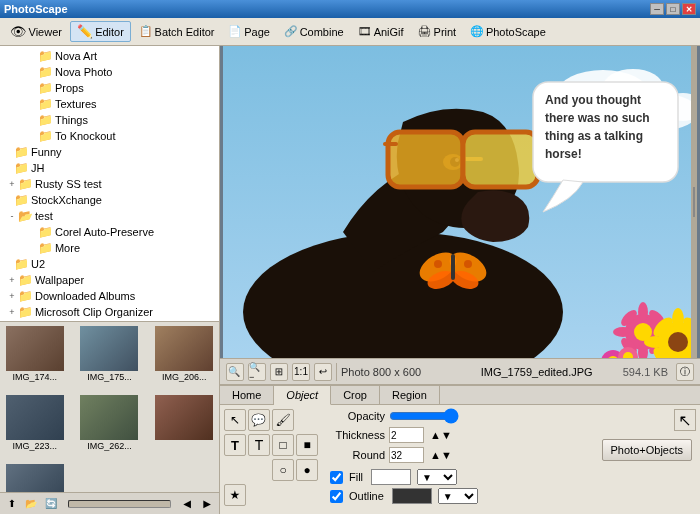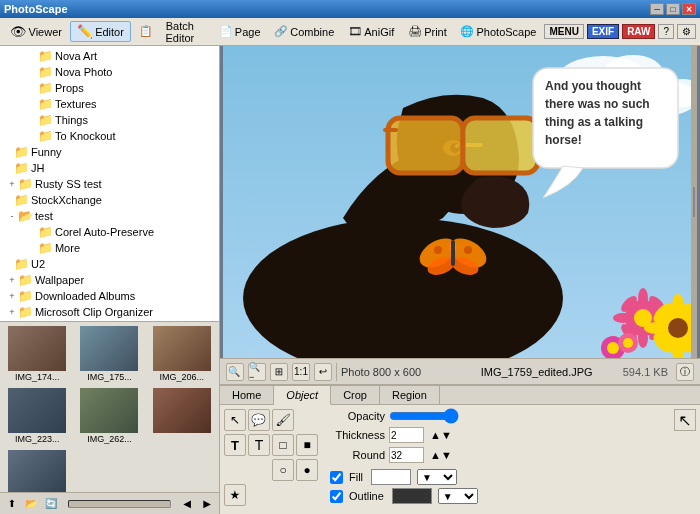--- a/index.html
+++ b/index.html
@@ -83,21 +83,21 @@
     
     .thumbnail-area {
       height: 170px;
       overflow-y: auto;
       background: #e0ddd5;
       padding: 2px;
     }
     .thumb-grid {
       display: grid;
       grid-template-columns: repeat(3, 1fr);
-      gap: 2px;
+      gap: 9px;
     }
     .thumb-item {
       display: flex;
       flex-direction: column;
       align-items: center;
       cursor: pointer;
       padding: 2px;
     }
     .thumb-img {
       width: 58px;
@@ -130,21 +130,21 @@
       display: flex;
       flex-direction: column;
       background: #7a8a9a;
       overflow: hidden;
     }
 
     
     .image-area {
       flex: 1;
       display: flex;
-      align-items: flex-end;
+      align-items: center;
       justify-content: center;
       overflow: hidden;
       background: #6a7a8a;
       position: relative;
     }
 
     .main-image {
       width: 468px;
       height: 340px;
       position: relative;
@@ -318,27 +318,20 @@
     <span>AniGif</span>
   </button>
   <button class="tool-item">
     <span style="font-size:11px;">🖨</span>
     <span>Print</span>
   </button>
   <button class="tool-item">
     <span style="font-size:11px;">🌐</span>
     <span>PhotoScape</span>
   </button>
-  <div style="margin-left:auto; display:flex; gap:3px;">
-    <div style="background:#e8e4da;border:1px solid #999;padding:1px 4px;font-size:10px;font-weight:bold;cursor:pointer;">MENU</div>
-    <div style="background:#3366cc;color:white;border:1px solid #224;padding:1px 4px;font-size:10px;font-weight:bold;cursor:pointer;">EXIF</div>
-    <div style="background:#cc3333;color:white;border:1px solid #822;padding:1px 4px;font-size:10px;font-weight:bold;cursor:pointer;">RAW</div>
-    <div style="background:#e8e4da;border:1px solid #999;padding:1px 4px;font-size:10px;cursor:pointer;">?</div>
-    <div style="background:#e8e4da;border:1px solid #999;padding:1px 4px;font-size:10px;cursor:pointer;">⚙</div>
-  </div>
 </div>
 
 <div class="main-container">
 
   <div class="left-panel">
     <div class="tree-area">
 
       <div class="tree-item">
         <span class="tree-indent" style="width:36px;"></span>
         <span class="folder-icon">📁</span>
@@ -666,18 +659,19 @@
               <div class="prop-color" style="background:#333; margin-left:4px;"></div>
               <select style="width:40px; height:16px; font-size:10px; margin-left:2px;">
                 <option>▼</option>
               </select>
             </div>
           </div>
         </div>
 
         <div class="tools-right" style="margin-left:auto;">
           <div style="width:22px;height:22px;display:flex;align-items:center;justify-content:center;font-size:16px;cursor:pointer;border:1px solid #b0a898;background:#e8e4da;" title="Select">↖</div>
+          <button class="photo-objects-btn">Photo+Objects</button>
         </div>
       </div>
     </div>
 
   </div>
 </div>
 
 </body></html>

